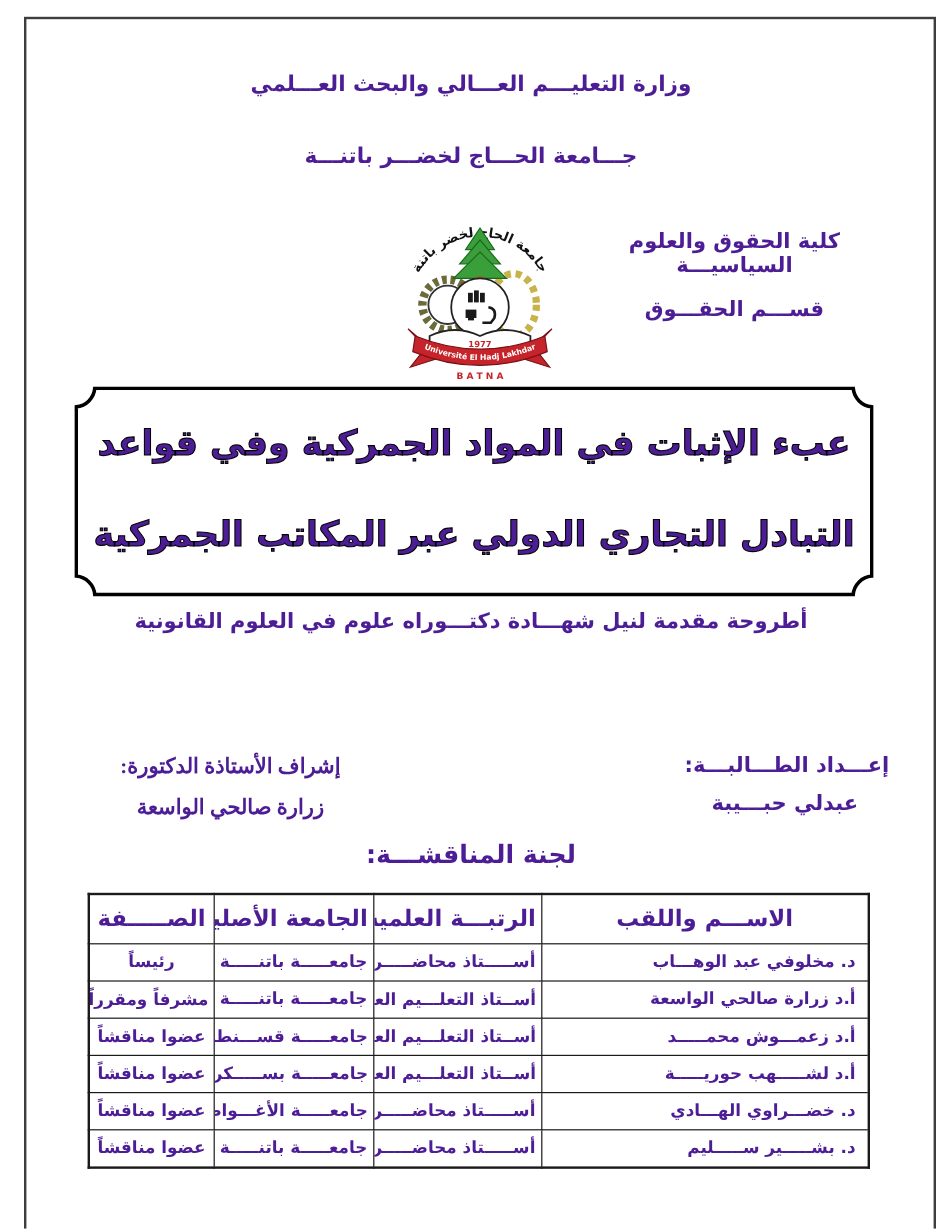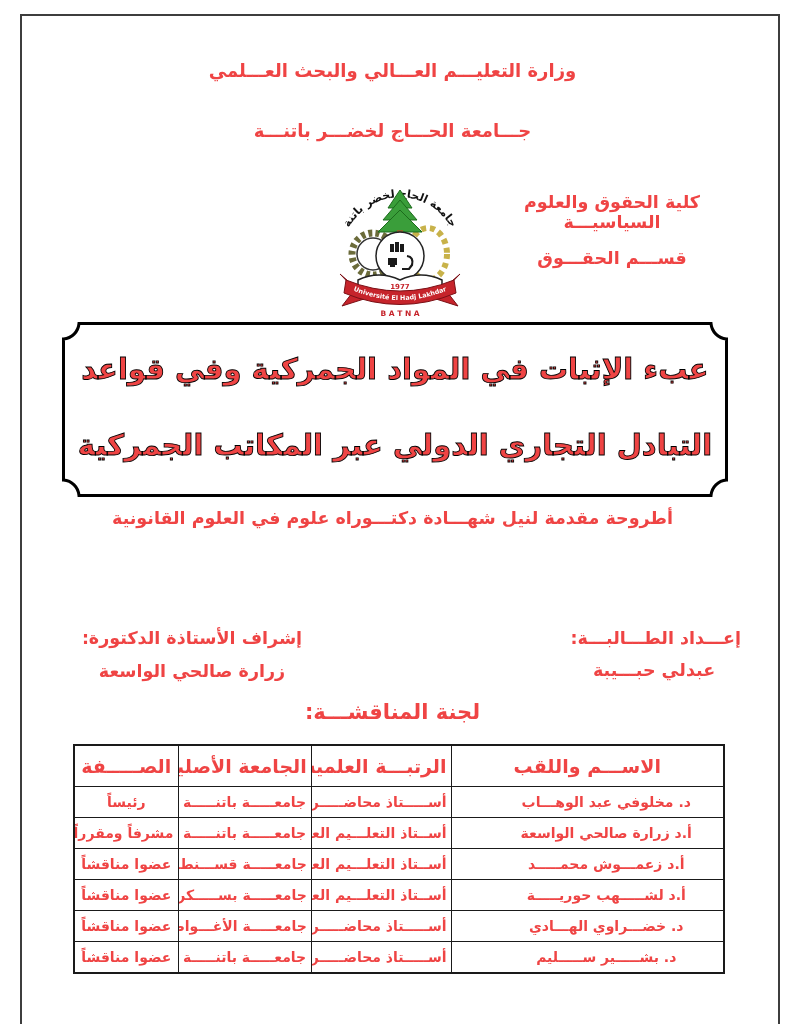--- a/index.html
+++ b/index.html
@@ -1,18 +1,18 @@
 <!DOCTYPE html>
 <html dir="rtl" lang="ar"><head>
 <meta charset="utf-8">
 <style>
   html,body{margin:0;padding:0;background:#ffffff;}
   .page{
     position:relative;width:785px;height:1024px;overflow:hidden;background:#fff;
-    font-family:"DejaVu Sans",sans-serif;font-weight:bold;color:#ef4444;direction:rtl;
+    font-family:"DejaVu Sans",sans-serif;font-weight:bold;color:#4c1d95;direction:rtl;
   }
   .frame{
     position:absolute;left:20px;top:14px;width:760px;height:1020px;
     border:2px solid #3d3d3d;box-sizing:border-box;
   }
   .center-line{position:absolute;left:0;width:100%;text-align:center;}
   .ministry{top:60px;font-size:18px;}
   .university-line{top:120px;font-size:18px;}
   .logo-wrap{position:absolute;left:328px;top:168px;width:144px;height:150px;}
   .faculty-block{position:absolute;right:44px;top:192px;width:258px;text-align:center;font-size:17.5px;}
@@ -20,35 +20,35 @@
   .title-box{position:absolute;left:62px;top:322px;width:666px;height:175px;}
   .title-box svg.boxborder{position:absolute;left:0;top:0;}
   .title-line{position:relative;text-align:center;font-size:29px;line-height:76px;
     -webkit-text-stroke:0.9px #000;}
   .title-line.first{margin-top:9px;}
   .thesis1{top:508px;font-size:17.5px;}
   .thesis2{top:549px;font-size:17.5px;}
   .student-block{position:absolute;right:44px;top:628px;width:200px;font-size:17.5px;}
   .student-block .lbl{text-align:right;}
   .student-block .name{margin-top:12px;text-align:center;padding-left:26px;}
-  .supervisor-block{position:absolute;left:46px;top:628px;width:292px;font-size:17.5px;text-align:center;}
+  .supervisor-block{position:absolute;left:46px;top:628px;width:292px;font-size:17.5px;text-align:center;font-family:Liberation Serif, serif;}
   .supervisor-block .name{margin-top:13px;}
   .committee-label{top:700px;font-size:21px;}
   table.committee{
     position:absolute;left:73px;top:744px;width:652px;
     border-collapse:collapse;direction:rtl;font-size:14px;table-layout:fixed;
     border:2px solid #1a1a1a;
   }
   table.committee th,table.committee td{
     border:1.5px solid #1a1a1a;text-align:center;padding:0 4px;
     overflow:hidden;white-space:nowrap;
   }
   table.committee th{height:40px;font-size:19px;}
   table.committee td{height:30px;}
-  table.committee td.c0{text-align:center;padding-right:10px;padding-left:48px;}
+  table.committee td.c0{text-align:right;padding-right:10px;padding-left:48px;}
 </style>
 </head>
 <body>
 
 <div class="page">
 
   <div class="frame"></div>
 
   <div class="center-line ministry">وزارة التعليـــم العـــالي والبحث العـــلمي</div>
   <div class="center-line university-line">جـــامعة الحـــاج لخضـــر باتنـــة</div>

